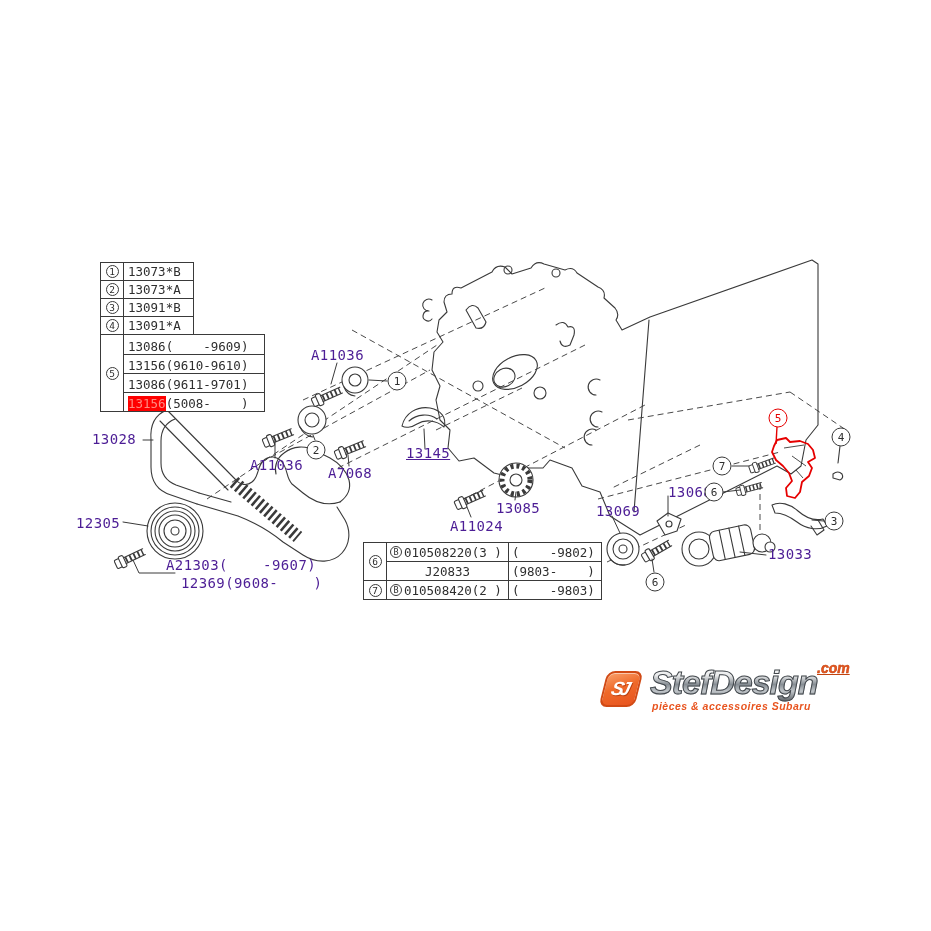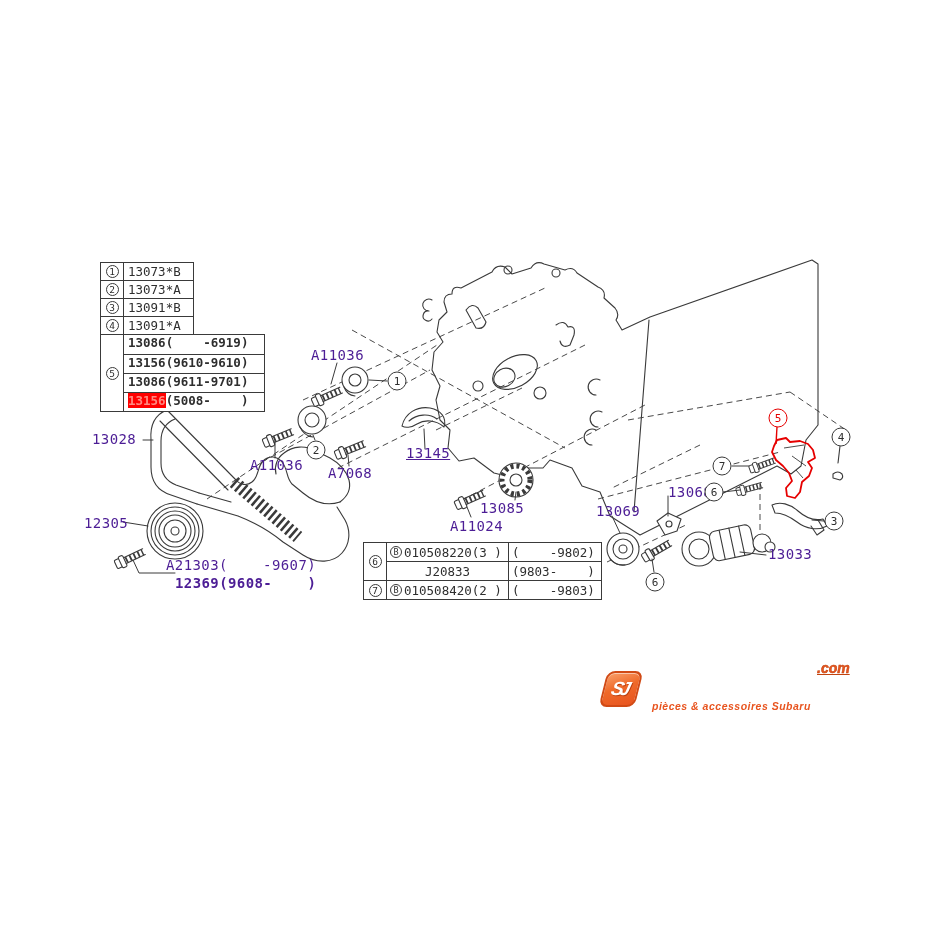--- a/index.html
+++ b/index.html
@@ -25,22 +25,22 @@
   
   .pt{position:absolute;left:100px;top:262px;font:12.5px "DejaVu Sans Mono",monospace;color:#2e2e2e;}
   .pt-row{display:flex;align-items:center;border:1px solid #3a3a3a;margin-top:-1px;width:94px;
           height:19px;box-sizing:border-box;background:#fff;}
   .pt-row:first-child{margin-top:0;}
   .pt-num{width:22px;align-self:stretch;border-right:1px solid #3a3a3a;display:flex;
           align-items:center;justify-content:center;flex:none;}
   .pt-text{padding-left:4px;white-space:pre;}
   .pt-grp{display:flex;border:1px solid #3a3a3a;margin-top:-1px;width:165px;box-sizing:border-box;background:#fff;}
   .pt-gcol{flex:1;}
-  .pt-grow{height:19px;border-top:1px solid #3a3a3a;display:flex;align-items:flex-start;
-           padding-left:4px;white-space:pre;box-sizing:border-box;font-weight:bold;}
+  .pt-grow{height:19px;border-top:1px solid #3a3a3a;display:flex;align-items:flex-end;
+           padding-left:4px;white-space:pre;box-sizing:border-box;}
   .pt-grow:first-child{border-top:none;}
   .hl{background:#ff0000;color:#ff8a80;}
 
   
   .ft{position:absolute;left:363px;top:542px;border:1px solid #3a3a3a;background:#fff;
       font:12.5px "DejaVu Sans Mono",monospace;color:#2e2e2e;}
   .ft-group{display:flex;border-top:1px solid #3a3a3a;}
   .ft-group:first-child{border-top:none;}
   .ft-num{width:22px;border-right:1px solid #3a3a3a;display:flex;align-items:center;
           justify-content:center;flex:none;}
@@ -270,21 +270,21 @@
       <span class="pt-num">
           <span class="mini-circ">4</span>
         </span>
       <span class="pt-text">13091*A</span>
     </div>
     <div class="pt-grp">
       <span class="pt-num">
           <span class="mini-circ">5</span>
         </span>
       <div class="pt-gcol">
-        <div class="pt-grow"><span>13086</span><span>(    -6919)</span></div>
+        <div class="pt-grow"><span>13086</span><span>(    -9609)</span></div>
         <div class="pt-grow"><span>13156</span><span>(9610-9610)</span></div>
         <div class="pt-grow"><span>13086</span><span>(9611-9701)</span></div>
         <div class="pt-grow"><span class="hl">13156</span><span>(5008-    )</span></div>
       </div>
     </div>
   </div>
 
   <div class="ft">
     <div class="ft-group">
       <span class="ft-num">
@@ -308,43 +308,44 @@
       <div>
         <div class="ft-line">
           <span class="ft-part"><span class="mini-circ" style="width:12px;height:12px;font-size:8.5px;">B</span><span>010508420(2 )</span></span>
           <span class="ft-range">(    -9803)</span>
         </div>
       </div>
     </div>
   </div>
 
   <div class="lbl" style="left:92px;top:431px;">13028</div>
-  <div class="lbl" style="left:84px;top:515px;">12305</div>
+  <div class="lbl" style="left:76px;top:515px;">12305</div>
   <div class="lbl" style="left:166px;top:557px;">A21303(    -9607)</div>
-  <div class="lbl" style="left:175px;top:575px;font-weight:bold;">12369(9608-    )</div>
+  <div class="lbl" style="left:181px;top:575px;">12369(9608-    )</div>
   <div class="lbl" style="left:311px;top:347px;">A11036</div>
   <div class="lbl" style="left:250px;top:457px;">A11036</div>
   <div class="lbl" style="left:328px;top:465px;">A7068</div>
   <div class="lbl" style="left:406px;top:445px;text-decoration:underline;">13145</div>
   <div class="lbl" style="left:450px;top:518px;">A11024</div>
-  <div class="lbl" style="left:480px;top:500px;text-align:right;">13085</div>
+  <div class="lbl" style="left:496px;top:500px;text-align:right;">13085</div>
   <div class="lbl" style="left:596px;top:503px;">13069</div>
   <div class="lbl" style="left:652px;top:484px;margin-left:16px;">13068</div>
   <div class="lbl" style="left:768px;top:546px;">13033</div>
 
   <div class="callout" style="left:397px;top:381px;">1</div>
   <div class="callout" style="left:316px;top:450px;">2</div>
   <div class="callout" style="left:834px;top:521px;">3</div>
   <div class="callout" style="left:841px;top:437px;">4</div>
   <div class="callout red" style="left:778px;top:418px;">5</div>
   <div class="callout" style="left:714px;top:492px;">6</div>
   <div class="callout" style="left:655px;top:582px;">6</div>
   <div class="callout" style="left:722px;top:466px;">7</div>
 
   <div class="logo">
     <div class="logo-icon">
       <span class="logo-mono">SJ</span>
     </div>
+    <div class="logo-name">StefDesign</div>
     <div class="logo-tld">.com</div>
     <div class="logo-tag">pièces &amp; accessoires Subaru</div>
   </div>
 
 </div>
 
 </body></html>

